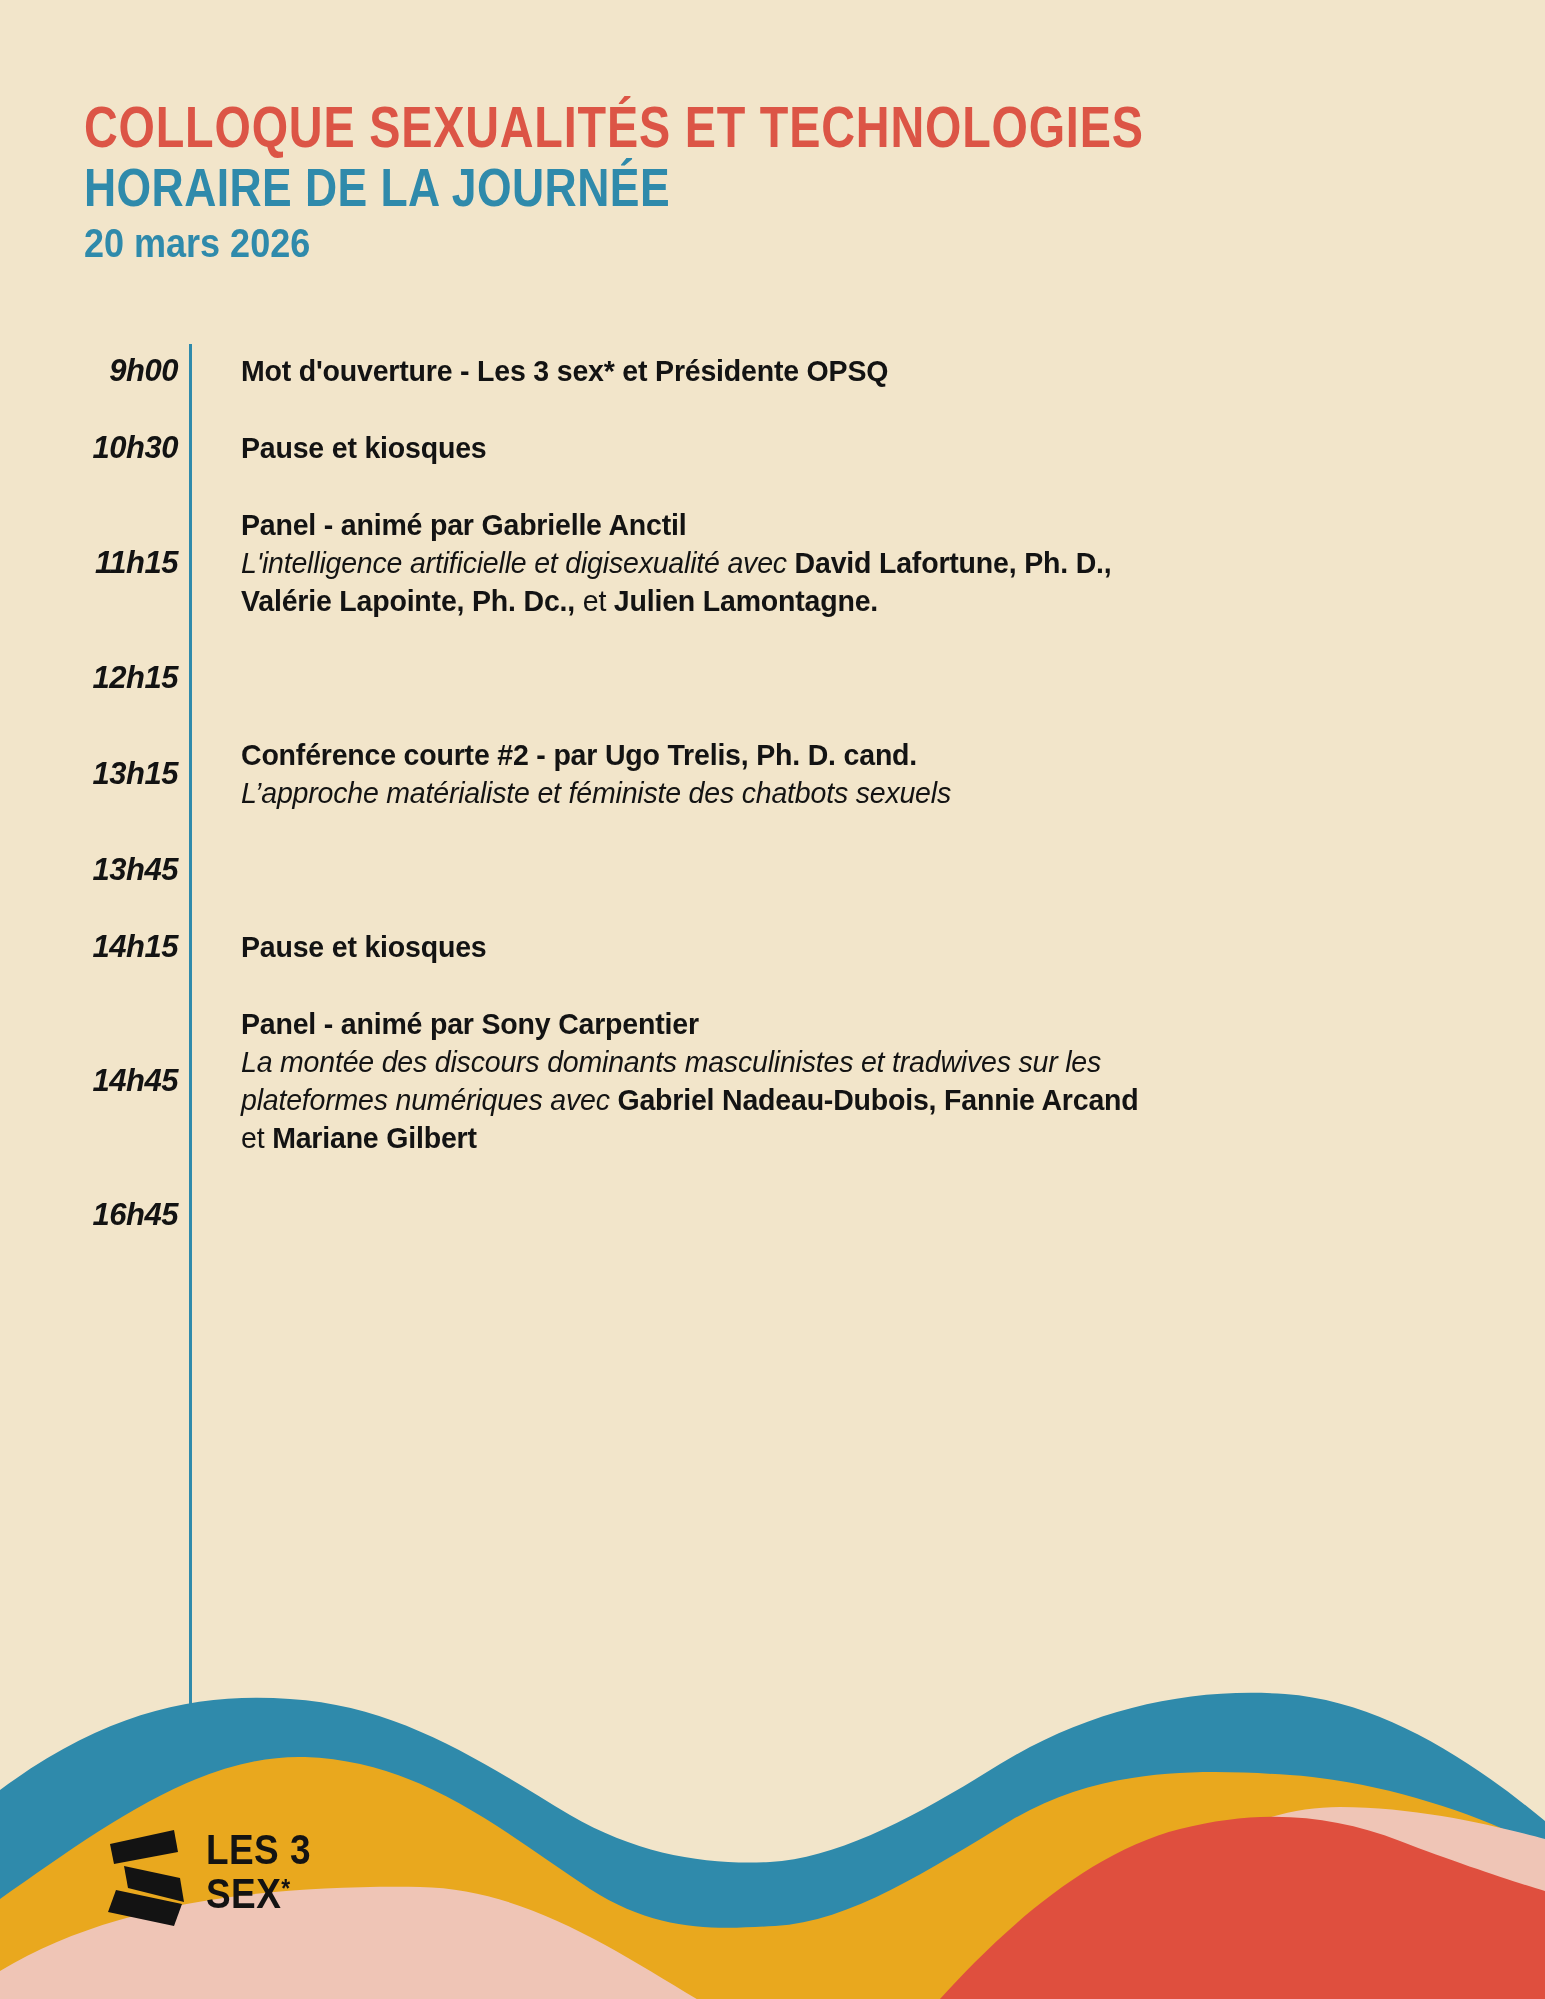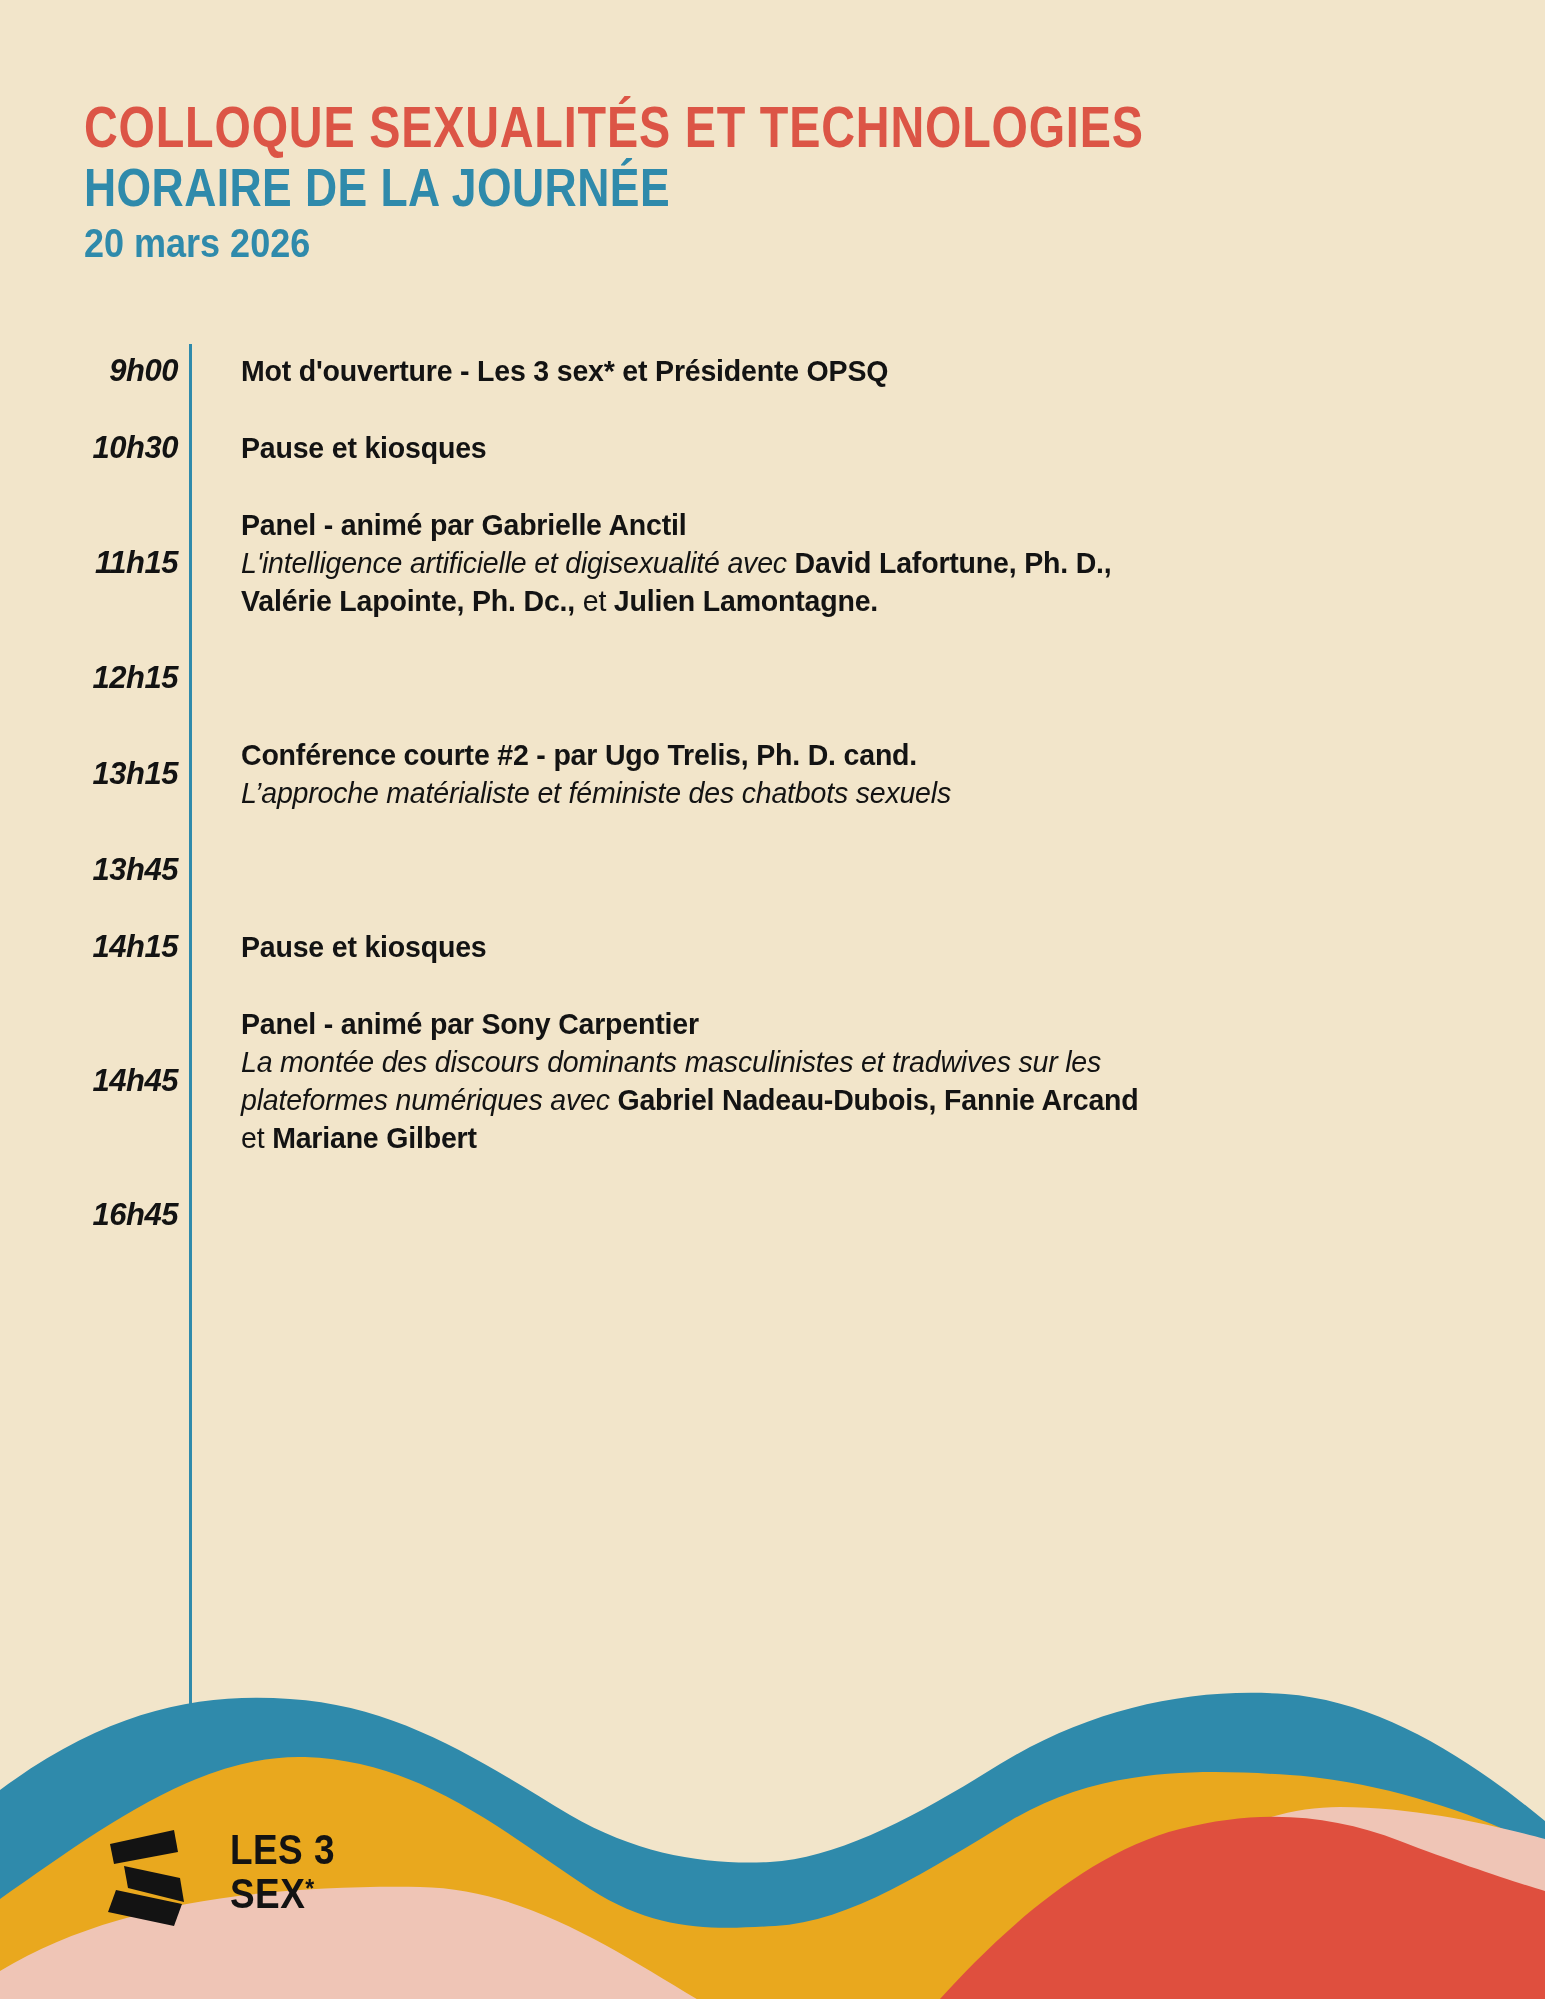--- a/index.html
+++ b/index.html
@@ -36,21 +36,21 @@
   .content{margin-left:63px;width:1250px;}
   .line{
     font-size:30px;line-height:38px;white-space:nowrap;letter-spacing:-0.2px;
     transform:scaleX(.95);transform-origin:left top;
   }
   .line.t{font-weight:bold;}
   .run-b{font-weight:bold;font-style:normal;}
   .run-i{font-style:italic;font-weight:normal;}
   .run-r{font-style:normal;font-weight:normal;}
   .waves{position:absolute;left:0;top:1599px;width:1545px;height:400px;z-index:1;display:block;}
-  .logo{position:absolute;left:106px;top:1828px;z-index:3;display:flex;align-items:flex-start;gap:24px;}
+  .logo{position:absolute;left:106px;top:1828px;z-index:3;display:flex;align-items:flex-start;}
   .logo-mark{width:84px;height:98px;display:block;}
   .logo-text{
     margin-left:16px;margin-top:2px;font-weight:bold;font-size:42px;line-height:39px;
     letter-spacing:.5px;color:var(--ink,#131313);white-space:nowrap;
     transform:scaleX(.88);transform-origin:left top;
   }
   .ast{font-size:26px;vertical-align:11px;}
 </style>
 </head>
 <body>

